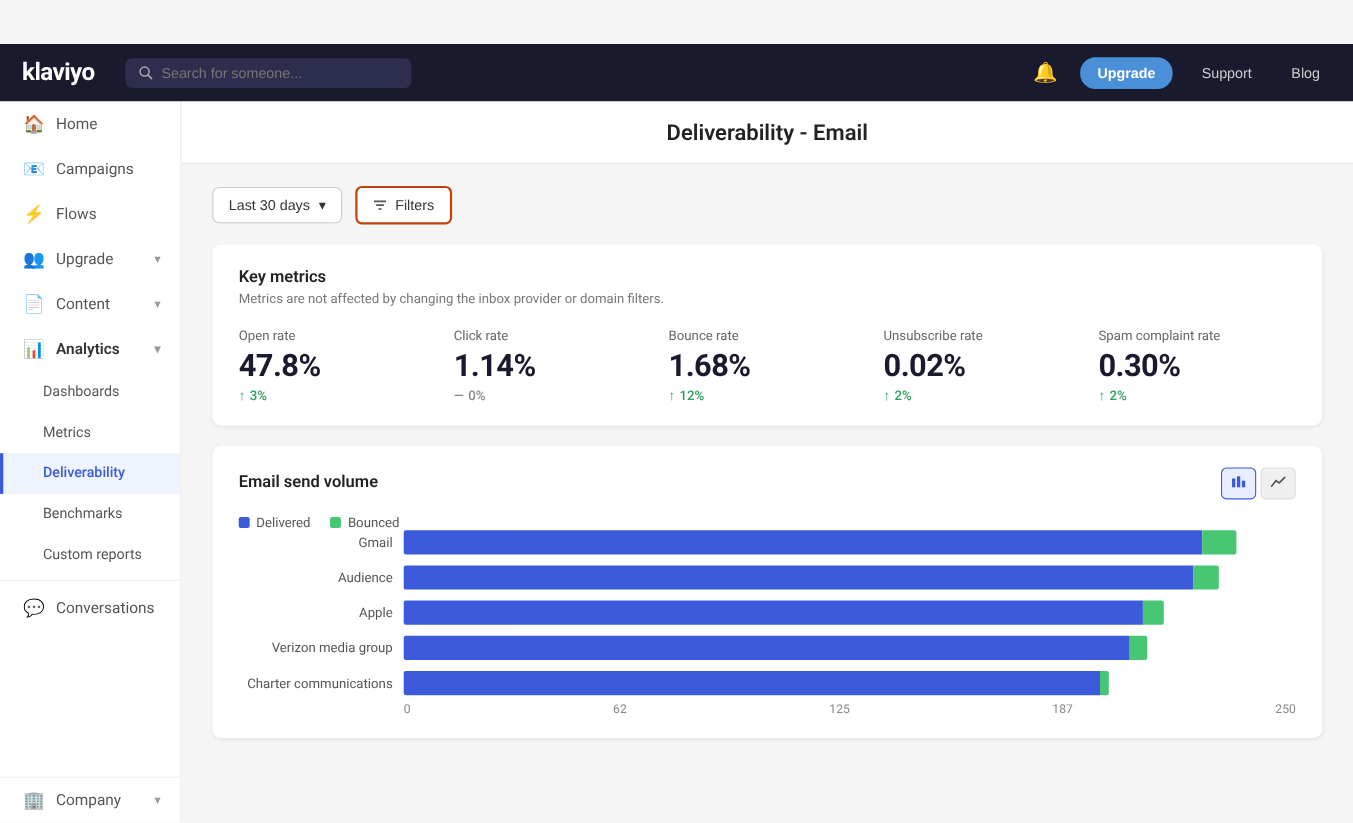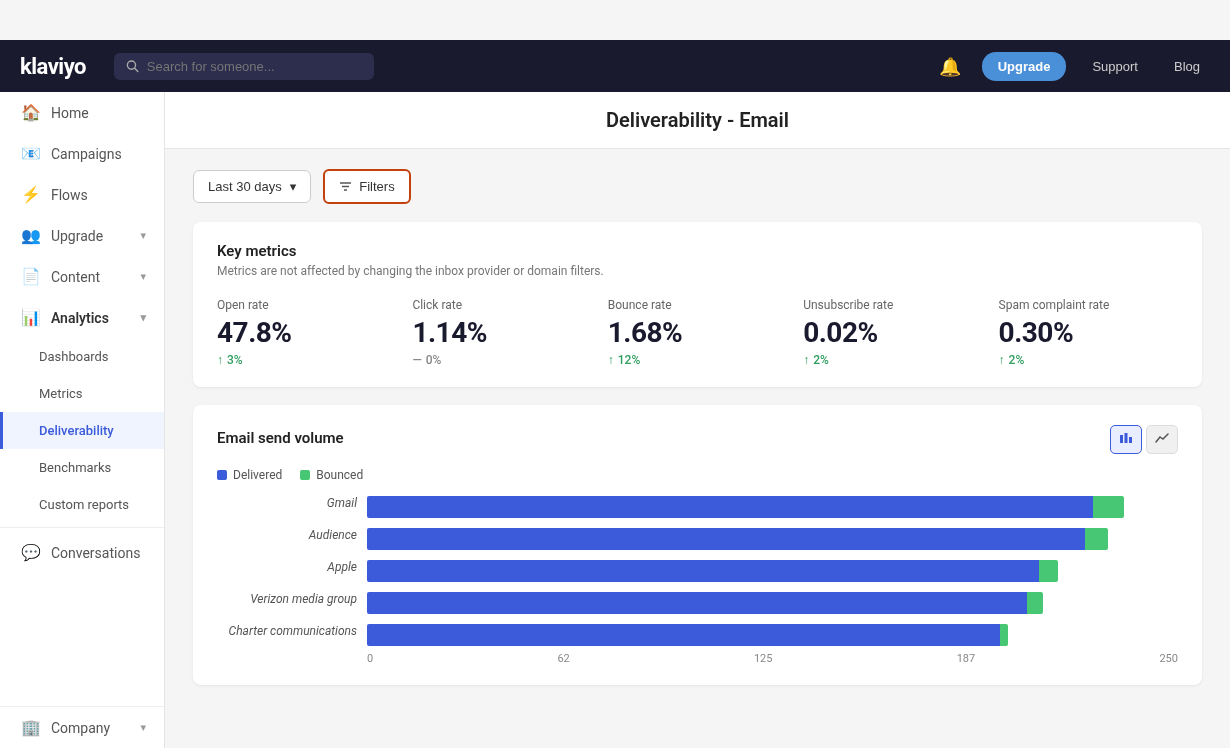--- a/index.html
+++ b/index.html
@@ -248,21 +248,20 @@
     .chart-ctrl-btn.active {
       background: #e8edff;
       border-color: #3b5bdb;
       color: #3b5bdb;
     }
 
     
     .legend {
       display: flex;
       gap: 18px;
-      margin-bottom: 14px;
     }
     .legend-item {
       display: flex;
       align-items: center;
       gap: 6px;
       font-size: 12px;
       color: #555;
     }
     .legend-dot {
       width: 10px;
@@ -271,23 +270,22 @@
     }
 
     
     .bar-chart {
       display: flex;
       flex-direction: column;
       gap: 10px;
     }
     .bar-row {
       display: flex;
-      align-items: flex-start;
+      align-items: center;
       gap: 10px;
-      font-style: italic;
     }
     .bar-label {
       width: 140px;
       text-align: right;
       font-size: 12px;
       color: #555;
       flex-shrink: 0;
     }
     .bar-track {
       flex: 1;

